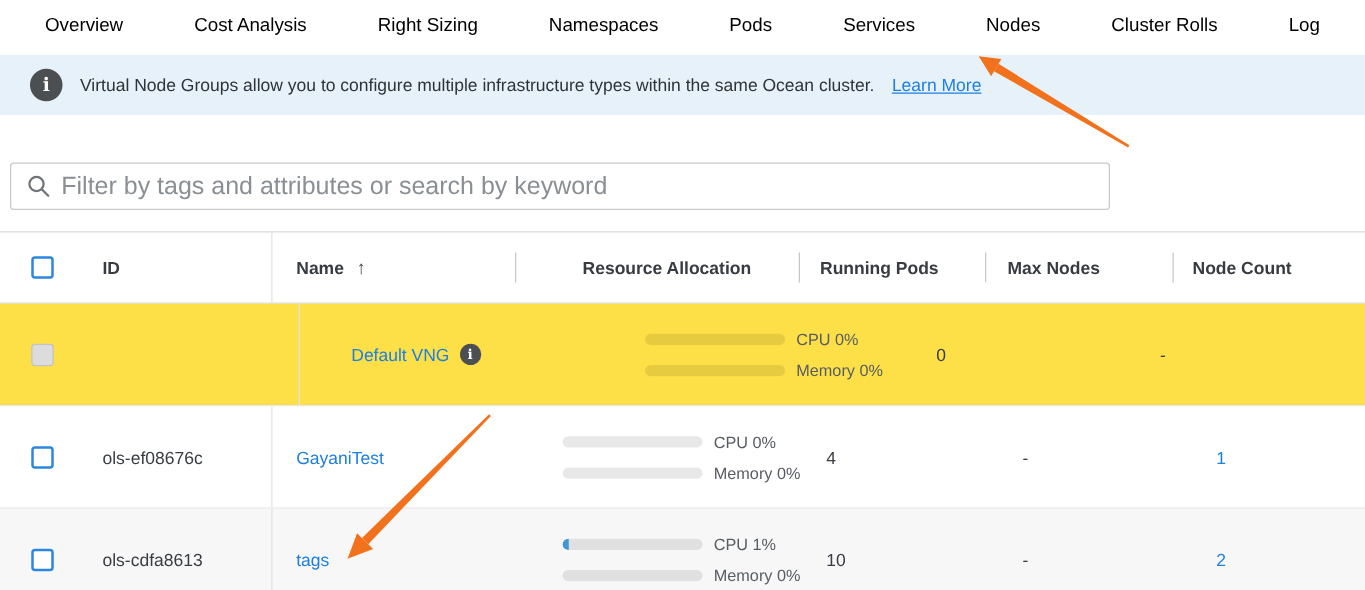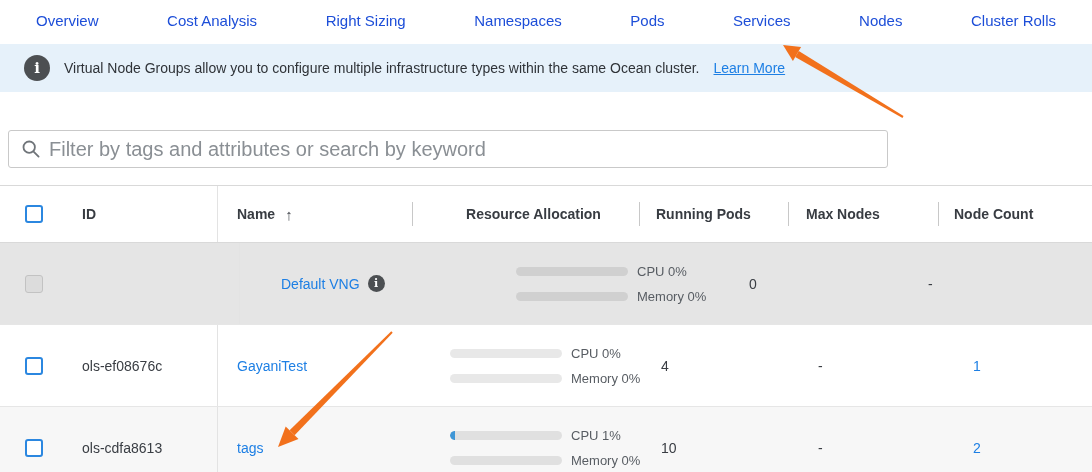--- a/index.html
+++ b/index.html
@@ -8,21 +8,21 @@
     position:relative; width:1092px; height:472px; overflow:hidden;
     font-family:"Liberation Sans","DejaVu Sans",sans-serif; color:#393d43; background:#fff;
   }
   
   .tabbar {
     display:flex; justify-content:space-between; align-items:stretch;
     height:44px; padding:0 24px; background:#fff;
   }
   .tab {
     display:flex; align-items:center; padding:0 12px;
-    font-size:15px; color:#1d4ed8; cursor:pointer; white-space:nowrap;
+    font-size:15px; color:#000000; cursor:pointer; white-space:nowrap;
     border-bottom:3px solid transparent;
   }
   .tab.active { color:#1d87e5; border-bottom-color:#1d87e5; }
   
   .banner {
     display:flex; align-items:center; height:48px; background:#e6f1fa;
     padding:0 24px; font-size:14px; color:#2f3338;
   }
   .info-circle {
     display:inline-flex; align-items:center; justify-content:center;
@@ -45,21 +45,21 @@
   .search-input::placeholder { color:#8a8f94; }
   
   .table { margin-top:17px; width:1092px; }
   .row {
     display:grid; grid-template-columns:80px 138px 194px 227px 149px 150px 1fr;
     align-items:center; height:82px; border-bottom:1px solid #e6e6e6; background:#fff;
   }
   .row.thead {
     height:58px; border-top:1px solid #d9d9d9; border-bottom:1px solid #d9d9d9;
   }
-  .row.r-cream { background:#e5e5e5;gap:22px; }
+  .row.r-cream { background:#fde047;gap:22px; }
   .row.r-gray  { background:#f7f7f7; }
   .cell { display:flex; align-items:center; height:100%; }
   .c-check { padding-left:25px; }
   .c-id   { padding-left:2px;  border-right:1px solid #e3e3e3; }
   .c-name { padding-left:19px; }
   .c-res  { padding-left:38px; flex-direction:column; justify-content:center; align-items:flex-start; }
   .c-pods { padding-left:22px; }
   .c-max  { padding-left:30px; }
   .c-count{ padding-left:35px; }
   .hdr { font-weight:bold; font-size:14px; color:#383c42; }
@@ -97,20 +97,21 @@
 
   <nav class="tabbar">
     <div class="tab">Overview</div>
     <div class="tab">Cost Analysis</div>
     <div class="tab">Right Sizing</div>
     <div class="tab">Namespaces</div>
     <div class="tab">Pods</div>
     <div class="tab">Services</div>
     <div class="tab">Nodes</div>
     <div class="tab">Cluster Rolls</div>
+    <div class="tab">Log</div>
   </nav>
 
   <div class="banner">
     <span class="info-circle lg">i</span>
     <span>Virtual Node Groups allow you to configure multiple infrastructure types within the same Ocean cluster.</span>
     <a class="learn-more">Learn More</a>
   </div>
 
   <div class="search-wrap">
     <svg width="20" height="20" viewBox="0 0 20 20">

